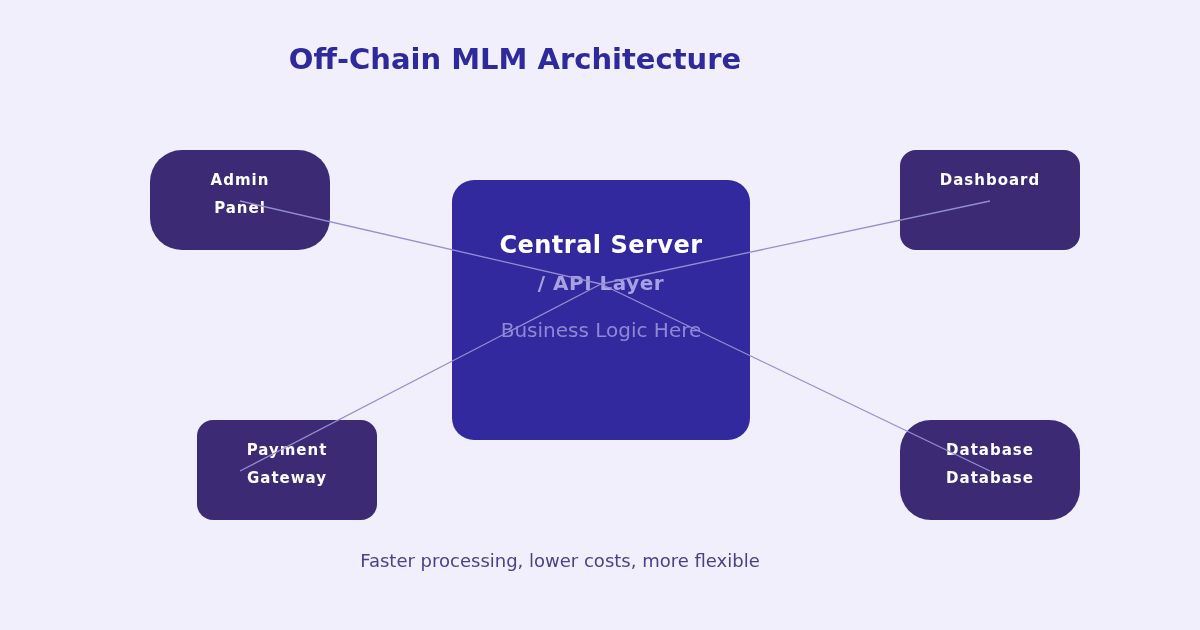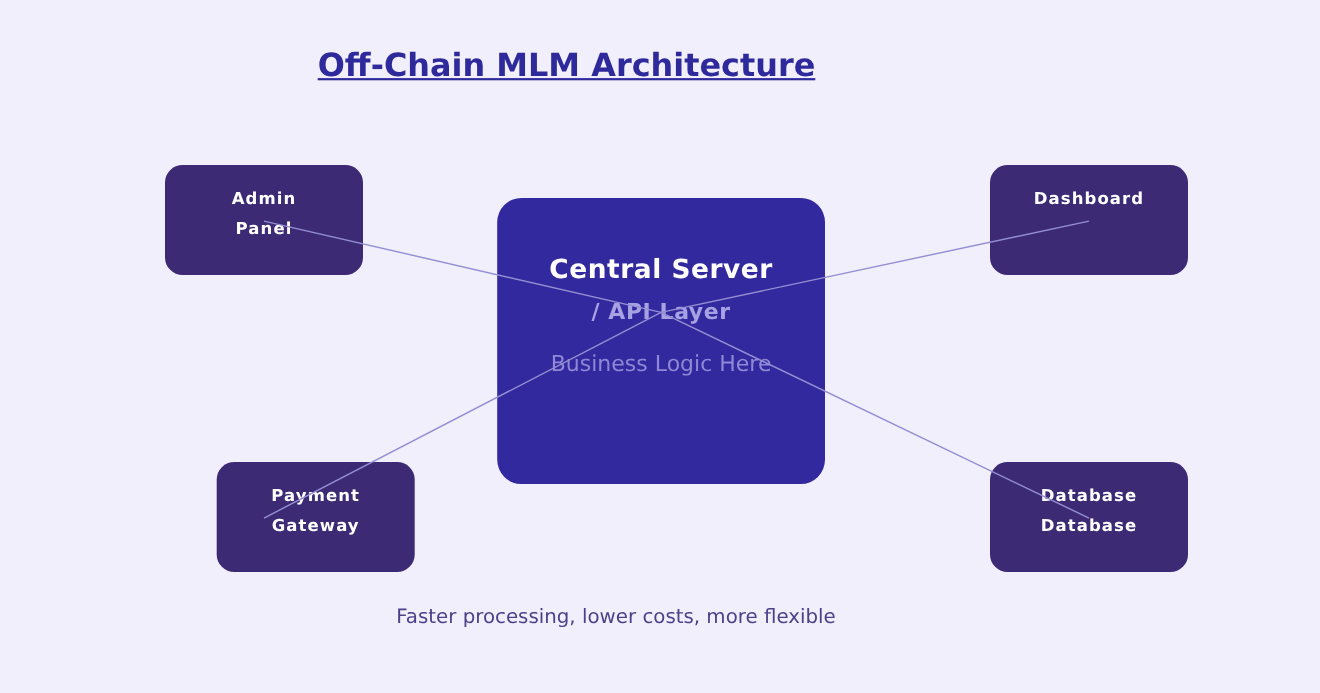--- a/index.html
+++ b/index.html
@@ -19,37 +19,36 @@
     background:var(--background);
     font-family:"DejaVu Sans","Liberation Sans",sans-serif;
   }
   .stage{position:relative;width:1200px;height:630px;}
 
   .diagram-title{
     position:absolute;left:0;top:42px;width:1030px;
     text-align:center;
     font-size:29px;font-weight:bold;line-height:34px;
     color:var(--title-text);
-    text-decoration:underline;
   }
 
   .node{position:absolute;border-radius:16px;}
   .corner{
     width:180px;height:100px;
     background:var(--corner-box);
     color:var(--node-text);
     font-size:15px;font-weight:bold;letter-spacing:1px;
     text-align:center;
     padding-top:16px;
   }
   .corner .node-line{line-height:28px;}
-  .tl{left:150px;top:150px;}
+  .tl{left:150px;top:150px;border-radius:32px;}
   .tr{left:900px;top:150px;}
   .bl{left:150px;top:420px;margin-left:47px;}
-  .br{left:900px;top:420px;}
+  .br{left:900px;top:420px;border-radius:31px;}
 
   .central{
     left:452px;top:180px;width:298px;height:260px;
     background:var(--central-box);
     border-radius:22px;
     text-align:center;
   }
   .cs-title{
     position:absolute;left:0;top:50px;width:100%;
     line-height:30px;

